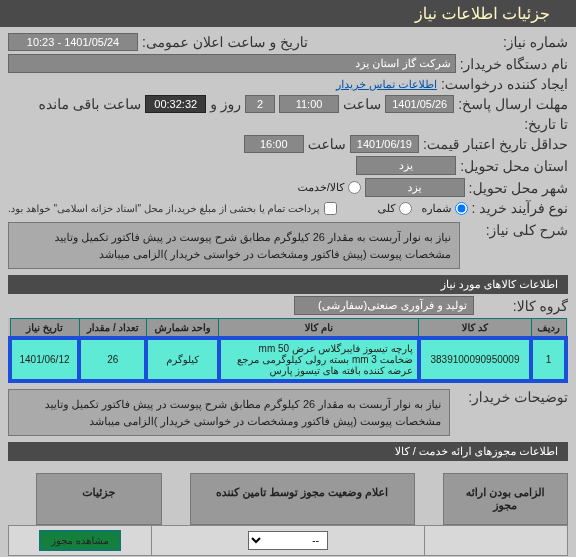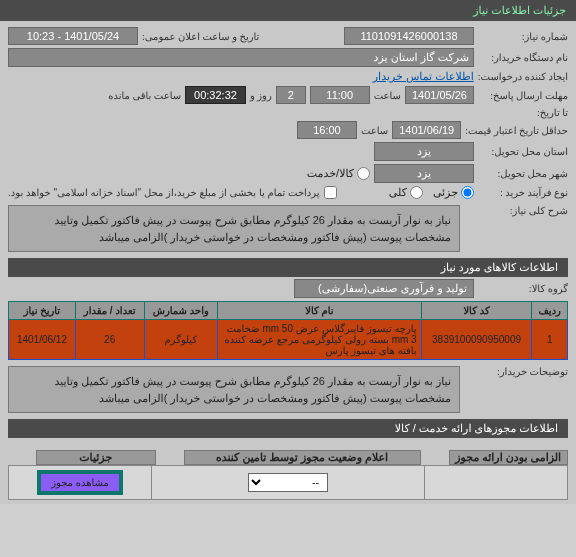--- a/index.html
+++ b/index.html
@@ -19,41 +19,40 @@
     font-size: 90px;
     color: rgba(0,0,0,0.08);
     font-weight: bold;
     pointer-events: none;
     z-index: 0;
     white-space: nowrap;
   }
   .page { position: relative; z-index: 1; }
   .header-bar {
     background: #4a4a4a;
-    color: #86efac;
-    padding: 4px 10px;
-    font-size: 11px;
+    color: #fef9c3;
+    padding: 4px 26px;
+    font-size: 16px;
   }
   .form-area {
     background: #c8c8c8;
     padding: 6px 8px;
   }
   .row {
     display: flex;
     align-items: center;
     margin-bottom: 3px;
     gap: 4px;
   }
   .lbl {
-    font-size: 10px;
+    font-size: 14px;
     color: #333;
     white-space: nowrap;
     min-width: 90px;
     text-align: right;
-    font-family: Liberation Serif, serif;
   }
   .lbl-sm { min-width: auto; }
   .fld {
     background: #888;
     color: #fff;
     border: 1px solid #666;
     padding: 2px 6px;
     font-size: 11px;
     min-width: 60px;
     display: inline-block;
@@ -107,56 +106,56 @@
     font-size: 10px;
   }
   table.items th {
     background: #999;
     border: 1px solid #0f766e;
     padding: 3px 4px;
     font-weight: bold;
     color: #222;
   }
   table.items td {
-    border: 1px solid #1d4ed8;
+    border: 4px solid #1d4ed8;
     padding: 3px 4px;
     text-align: center;
-    background: #c2410c;
+    background: #5eead4;
     vertical-align: middle;
   }
   .status-section {
     background: #c8c8c8;
     padding: 4px 8px;
   }
   .status-header {
     background: #999;
     border: 1px solid #777;
-    padding: 0;
+    padding: 12px;
     text-align: center;
     font-weight: bold;
     font-size: 11px;
     margin-left: 28px;
   }
   .status-row {
     display: flex;
     border: 1px solid #888;
     background: #d8d8d8;
   }
   .status-cell {
     border-left: 1px solid #888;
     padding: 4px 6px;
     flex: 1;
     display: flex;
     align-items: center;
     justify-content: center;
   }
   .status-cell:last-child { border-left: none; }
   .btn {
-    background: #8b5cf6;
-    border: 4px solid #0f766e;
+    background: #15803d;
+    border: 2px solid #0f766e;
     padding: 3px 10px;
     font-size: 10px;
     cursor: pointer;
     color: #222;
   }
   select.sel {
     background: #fff;
     border: 1px solid #666;
     font-size: 10px;
     padding: 2px 4px;
@@ -173,21 +172,20 @@
 <div class="page">
 
   <div class="header-bar">
     <span>جزئیات اطلاعات نیاز</span>
   </div>
 
   <div class="form-area">
 
     <div class="row">
       <span class="lbl">شماره نیاز:</span>
-      <span class="fld fld-wide">1101091426000138</span>
       <span class="spacer"></span>
       <span class="lbl lbl-sm">تاریخ و ساعت اعلان عمومی:</span>
       <span class="fld fld-wide">1401/05/24 - 10:23</span>
     </div>
 
     <div class="row">
       <span class="lbl">نام دستگاه خریدار:</span>
       <span class="fld fld-xl">شرکت گاز استان یزد</span>
     </div>
 
@@ -231,21 +229,21 @@
           <span>کالا/خدمت</span>
         </div>
       </div>
     </div>
 
     <div class="row">
       <span class="lbl">نوع فرآیند خرید :</span>
       <div class="radio-group">
         <div class="radio-item">
           <input type="radio" checked="" style="">
-          <span>جزئی</span>
+          <span>شماره</span>
         </div>
         <div class="radio-item">
           <input type="radio" style="">
           <span>کلی</span>
         </div>
       </div>
       <span class="spacer"></span>
       <input type="checkbox" style="">
       <span class="small-note">پرداخت تمام یا بخشی از مبلغ خرید،از محل "اسناد خزانه اسلامی" خواهد بود.</span>
     </div>

